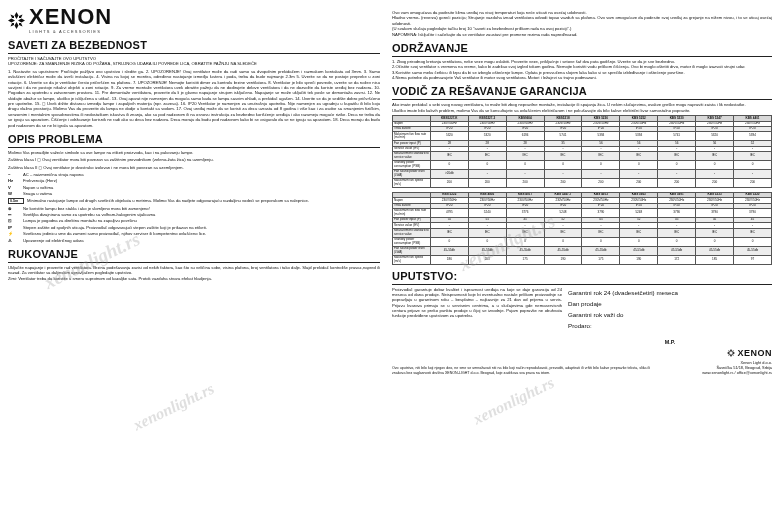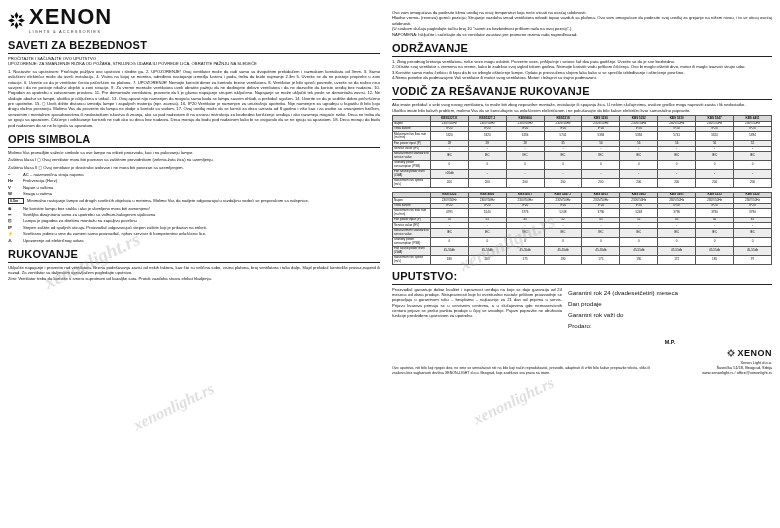--- a/index.html
+++ b/index.html
@@ -111,21 +111,21 @@
         <div class="logo-sub">LIGHTS &amp; ACCESSORIES</div>
       </div>
     </div>
 
     <h2 class="sec">SAVETI ZA BEZBEDNOST</h2>
     <hr class="hr">
     <p class="tx" style="white-space:pre-line">PROČITAJTE I SAČUVAJTE OVO UPUTSTVO
 UPOZORENJE: ZA SMANJENJE RIZIKA OD POŽARA, STRUJNOG UDARA ILI POVREDE LICA, OBRATITE PAŽNJU NA SLEDEĆE</p>
     <p class="tx">1. Nastavite sa uputstvom: Pročitajte pažljivo ovo uputstvo i sledite ga. 2. UPOZORENJE! Ovaj ventilator može da radi samo sa dvopolnim prekidačem i razmakom kontakata od 3mm. 3. Samo ovlašćeni električar može da izvrši instalaciju. 4. Visina na kojoj se montira, određeno nastojanje izmeđju lustera i poda, treba da bude najmanje 2.3m 5. Uverite se da ne postoje prepreke u zoni rotacije. 6. Uverite se da je ventilator čvrsto pričvršćen na plafonu. 7. UPOZORENJE! Nemojte koristiti dimer za kontrolu brzine ventilatora. 8. Ventilator je bilo spreči povrede, uverite se da nožev nisu savijeni i da ne postoje nikakvi objekti u zoni rotacije. 9. Za vreme montaže ventilatora uvek obratite pažnju da ne dodirujete delove ventilatora i da ne dozvolite da koriste uređaj bez nadzora. 10. Pogodan za upotrebu u zatvorenom prostoru. 11. Pre demontaže ventilatora, proverite da li je glavno napajanje strujom isključeno. Napajanje se može uključiti tek posle se demontaža zavrsi. 12. Ne skidajte abažur se lampe, ukoliko je isključena u utikač. 13. Ovaj aparat nije namenjen da moguća samo kada se lampa sasvim ohladi, a prekidač ugašen. 14. Uverite se da je sedište dobro pričvršćeno pre upotrebe. 15. ◻ Uvek držite distancu izmedju lampe i zapaljivih materija (npr. zavesa). 16. IP20 Ventilator je namenjen za unutrašnju upotrebu. Nije namenjen za ugradnju u kupatilu ili bilo koju drugu vlažnu prostoriju. Molimo Vas da proverite da lampa ne dodje u kontakt sa vodom. 17. Ovaj uređaj može da se koristi za decu uzrasta od 8 godina i više kao i za osobe sa smanjenim fizičkim, senzornim i mentalnim sposobnostima ili nedostatkom iskustva ili znanja, ako su pod nadzorom ili na osnovu instrukcija za bezbedno korišćenje uređaja i ako razumeju moguće rizike. Deca ne treba da se igraju sa aparatom. Čišćenje i održavanje korisnik ne radi ako su deca bez nadzora. Deca moraju da budu pod nadzorom kako bi se osiguralo da se ne igraju sa aparatom. 18. Deca moraju da budu pod nadzorom da se ne bi igrala sa aparatom.</p>
 
-    <h2 class="sec">OPIS SIMBOLA</h2>
+    <h2 class="sec">OPIS PROBLEMA</h2>
     <hr class="hr">
     <p class="tx">Molimo Vas pronađjite važeće simbole sa ove lampe na etiketi proizvoda, kao i na pakovanju lampe.</p>
     <p class="tx">Zaštitna klasa I ◻ Ovaj ventilator mora biti povezan sa zaštitnim provodnikom (zeleno-žuta žica) na uzemljenju.</p>
     <p class="tx">Zaštitna klasa II ◻ Ovaj ventilator je dvostruko izolovan i ne mora biti povezan sa uzemljenjem.</p>
 
     <div>
       <div class="sym-row">
           <div class="sym-key">~</div>
           <div class="sym-txt">AC – naizmenična struja napona</div>
         </div>
@@ -184,21 +184,21 @@
 (U svakom slučaju pogledajte tačku broj 10 "saveti za bezbednost prilikom rada na ovoj poziciji".)
 NAPOMENA: Isključite i sačekajte da se ventilator zaustavi pre promene rezima rada napred/nazad.</p>
 
     <h2 class="sec">ODRŽAVANJE</h2>
     <hr class="hr">
     <p class="tx" style="white-space:pre-line">1. Zbog prirodnog kretanja ventilatora, neke veze mogu oslabiti. Proverite veze, prikljućnje i setove šaf dva puta godišnje. Uverite se da je sve bezbedno.
 2.Očistite svoj ventilator s vremena na vreme, kako bi zadržao svoj izgled tokom godina. Nemojte koristiti vodu prilikom čišćenja. Ovo bi moglo oštetiti drvo, motor ili moglo izazvati strujni udar.
 3.Koristite samo meku četkicu ili krpu da bi se izbeglo oštećenje lampe. Oplata je presvučena slojem laka kako si se sprečilo izbleđivanje i oštećenje površine.
 4.Nema potrebe da podmazujete Vaš ventilator ili motor svog ventilatora. Motori i ležajevi su trajno podmazani.</p>
 
-    <h2 class="sec">VODIČ ZA REŠAVANJE RUKOVANJE</h2>
+    <h2 class="sec">VODIČ ZA REŠAVANJE GARANCIJA</h2>
     <hr class="hr">
     <p class="tx" style="white-space:pre-line">Ako imate prekidač u sebi svog novog ventilatora, to može biti zbog nepravilne montaže, instalacije ili spajanja žica. U nekim slučajevima, ovakve greške mogu napraviti zaista i lik nedostatke.
 Ukoliko imate bilo kakvih problem, molimo Vas da se konsultujete sa ovlašćenim električarom i ne pokušavajte da bilo kakve električni kvar samostalno popravite.</p>
 
     <table class="spec">
       <thead>
         <tr>
           <th class="lbl"></th>
           <th>KBS5227-K</th>
           <th>KBS5227-3</th>

